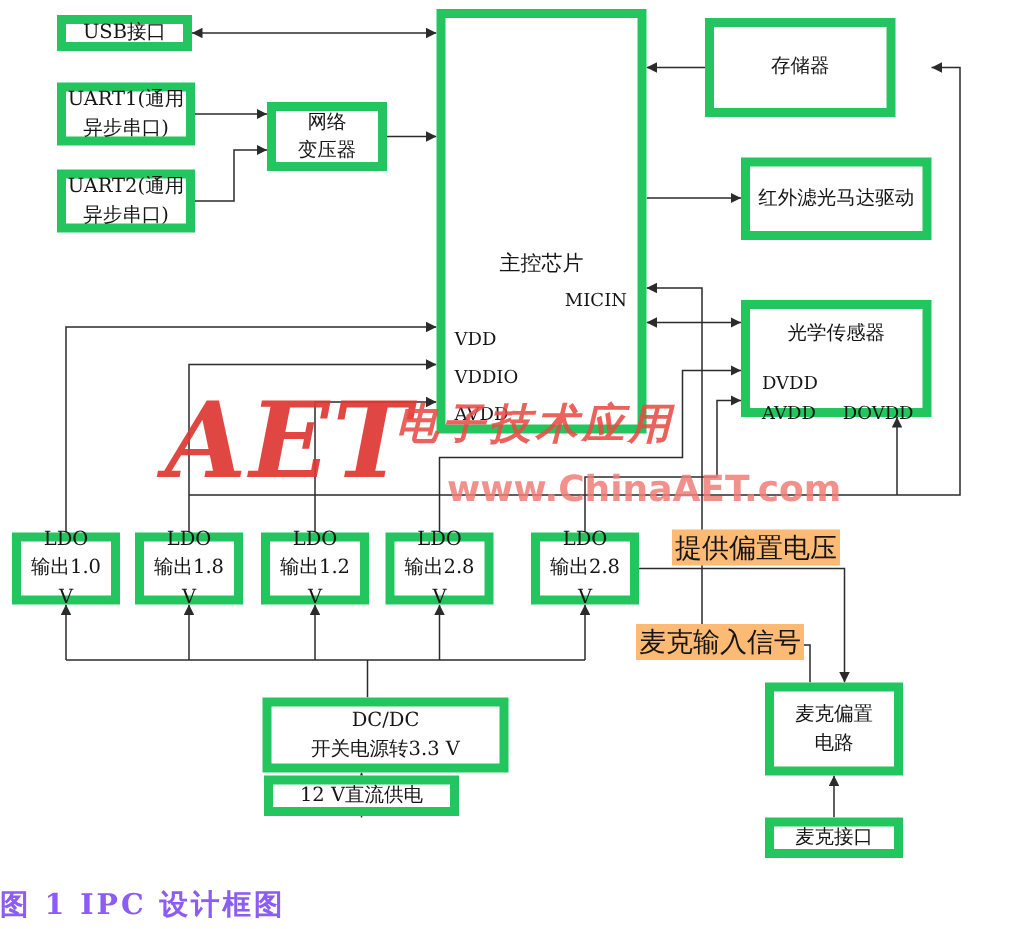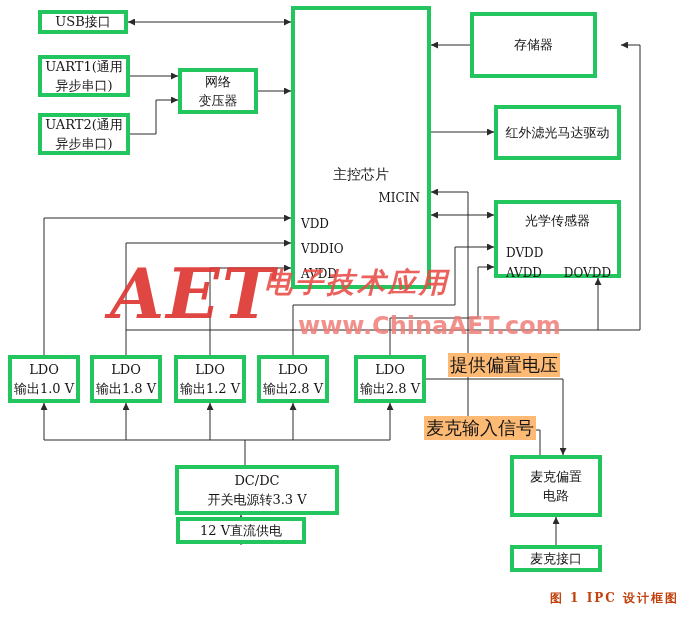--- a/index.html
+++ b/index.html
@@ -1,34 +1,34 @@
 <!DOCTYPE html>
 <html><head>
 <meta charset="utf-8">
 <style>
   * { margin:0; padding:0; box-sizing:border-box; }
   html,body { background:#ffffff; }
   body { font-family:"DejaVu Serif","Liberation Serif",serif; }
   .stage { position:relative; width:679px; height:619px; background:#fff; overflow:hidden; }
   .wires { position:absolute; left:0; top:0; width:679px; height:619px; }
   .box {
-    position:absolute; border:4px solid #22c55e; background:#fff;
+    position:absolute; border:6px solid #22c55e; background:#fff;
     display:flex; align-items:center; justify-content:center;
     text-align:center; font-size:13px; color:#151515;
     white-space:pre-line; line-height:1.5; z-index:2;
   }
   .chip-title { position:absolute; left:0; right:0; top:130px; text-align:center; font-size:14px;margin-top:24px; }
   .pin { position:absolute; font-size:12px; color:#151515; }
   .plain {
     position:absolute; background:#fdba74; font-size:18px; color:#151515;
     padding:0 2px; z-index:3; white-space:nowrap;text-align:right;
   }
   .caption {
-    position:absolute; left:0; right:0; top:590px; text-align:right;
-    font-size:12px; font-weight:600; letter-spacing:2px; color:#c2410c; z-index:2;
+    position:absolute; left:0; right:0; top:590px; text-align:left;
+    font-size:19px; font-weight:600; letter-spacing:2px; color:#8b5cf6; z-index:2;
   }
   .wm { position:absolute; z-index:6; pointer-events:none; white-space:nowrap; }
   .wm-logo { left:110px; top:252px; font-size:70px; font-weight:bold; font-style:italic;
              color:rgba(222,55,50,0.92); letter-spacing:2px; }
   .wm-slogan { left:264px; top:264px; font-size:28px; font-weight:bold; font-style:italic;
                color:rgba(232,75,70,0.88); letter-spacing:3px; }
   .wm-url { left:298px; top:312px; font-size:24px; font-weight:bold;
             color:rgba(240,125,120,0.85); font-family:"DejaVu Sans","Liberation Sans",sans-serif; }
 </style>
 </head>

